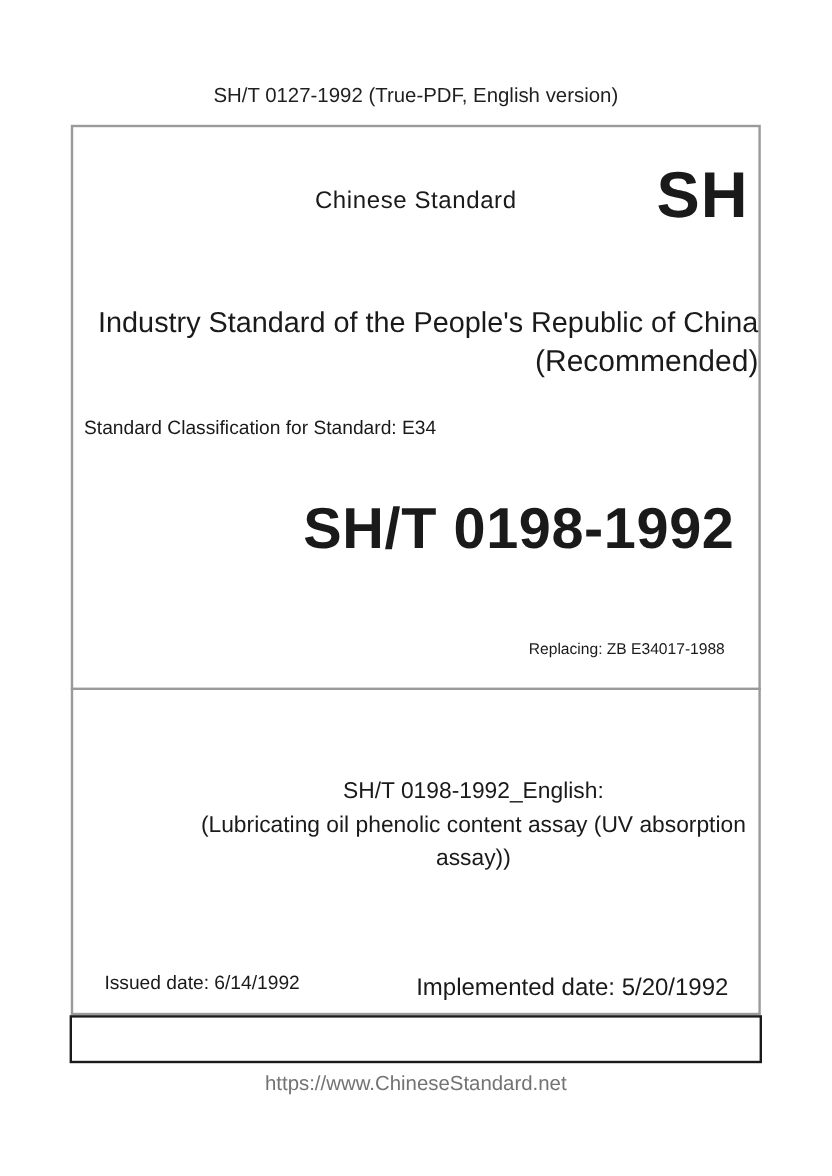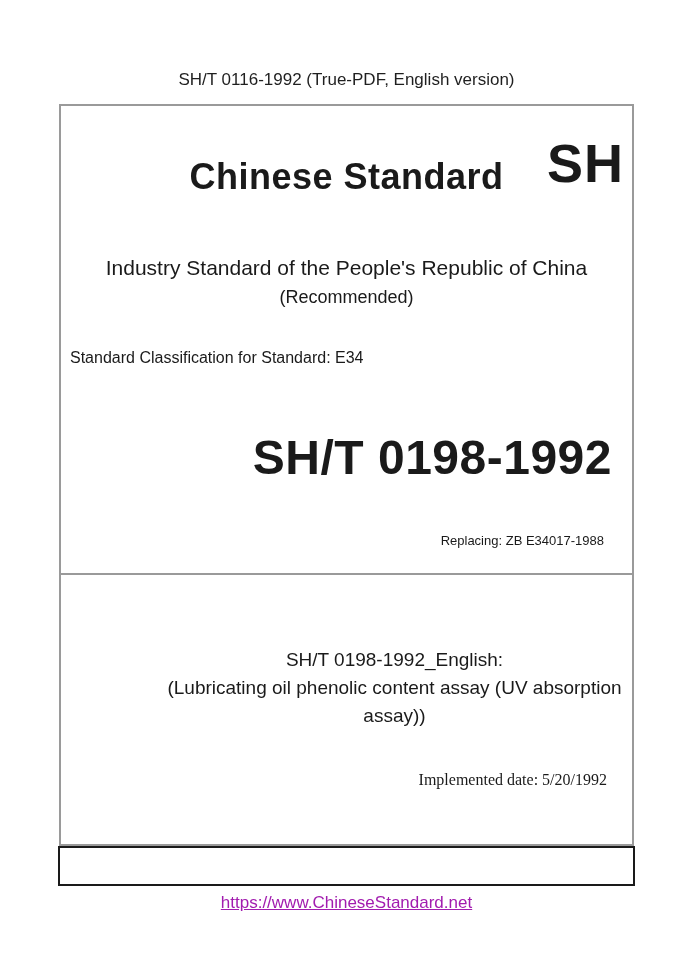--- a/index.html
+++ b/index.html
@@ -36,58 +36,58 @@
     border: 2px solid #9a9a9a;
     box-sizing: border-box;
     background: #ffffff;
   }
   .brand-title {
     position: absolute;
     top: 50px;
     left: 0;
     width: 100%;
     text-align: center;
-    font-size: 36px;
-    font-weight: bold;
+    font-size: 20px;
+    font-weight: normal;
     letter-spacing: 0.5px;
   }
   .brand-logo {
     position: absolute;
     top: 30px;
     right: 8px;
     font-size: 54px;
     font-weight: bold;
     line-height: 1;
     letter-spacing: 1px;
   }
   .org-line1 {
     position: absolute;
     top: 150px;
     left: 0;
     width: 100%;
-    text-align: center;
-    font-size: 21px;
+    text-align: right;
+    font-size: 24px;
   }
   .org-line2 {
     position: absolute;
     top: 181px;
     left: 0;
     width: 100%;
-    text-align: center;
-    font-size: 18px;
+    text-align: right;
+    font-size: 25px;
   }
   .classification {
     position: absolute;
     top: 243px;
     left: 9px;
     font-size: 16px;
   }
   .standard-code {
     position: absolute;
-    top: 326px;
+    top: 310px;
     right: 20px;
     font-size: 48px;
     font-weight: bold;
     letter-spacing: 0.5px;
     line-height: 1.1;
   }
   .replacing {
     position: absolute;
     top: 427px;
     right: 28px;
@@ -112,55 +112,53 @@
     padding-left: 48px;
   }
   .issued-date {
     position: absolute;
     top: 705px;
     left: 26px;
     font-size: 16px;
   }
   .implemented-date {
     position: absolute;
-    top: 665px;
+    top: 706px;
     right: 25px;
-    font-size: 16px;
-    font-family: Liberation Serif, serif;
+    font-size: 20px;
   }
   .bottom-box {
     position: absolute;
     left: 58px;
     top: 846px;
     width: 577px;
     height: 40px;
     border: 2px solid #1a1a1a;
     box-sizing: border-box;
     background: #ffffff;
   }
   .footer-link-wrap {
     position: absolute;
     top: 893px;
     left: 0;
     width: 100%;
     text-align: center;
   }
   .footer-link {
     font-size: 17px;
-    color: #a21caf;
-    text-decoration: underline;
+    color: #737373;
     cursor: pointer;
   }
 </style>
 </head>
 <body>
 
 <div class="page">
 
-  <div class="doc-header">SH/T 0116-1992 (True-PDF, English version)</div>
+  <div class="doc-header">SH/T 0127-1992 (True-PDF, English version)</div>
 
   <div class="main-box">
 
     <div class="brand-title">Chinese Standard</div>
 
     <div class="brand-logo">SH</div>
 
     <div class="org-line1">Industry Standard of the People's Republic of China</div>
 
     <div class="org-line2">(Recommended)</div>
@@ -172,20 +170,21 @@
     <div class="replacing">Replacing: ZB E34017-1988</div>
 
     <div class="divider"></div>
 
     <div class="title-block">
       <div>SH/T 0198-1992_English:</div>
       <div>(Lubricating oil phenolic content assay (UV absorption</div>
       <div>assay))</div>
     </div>
 
+    <div class="issued-date">Issued date: 6/14/1992</div>
 
     <div class="implemented-date">Implemented date: 5/20/1992</div>
 
   </div>
 
   <div class="bottom-box"></div>
 
   <div class="footer-link-wrap">
     <a class="footer-link">https://www.ChineseStandard.net</a>
   </div>

